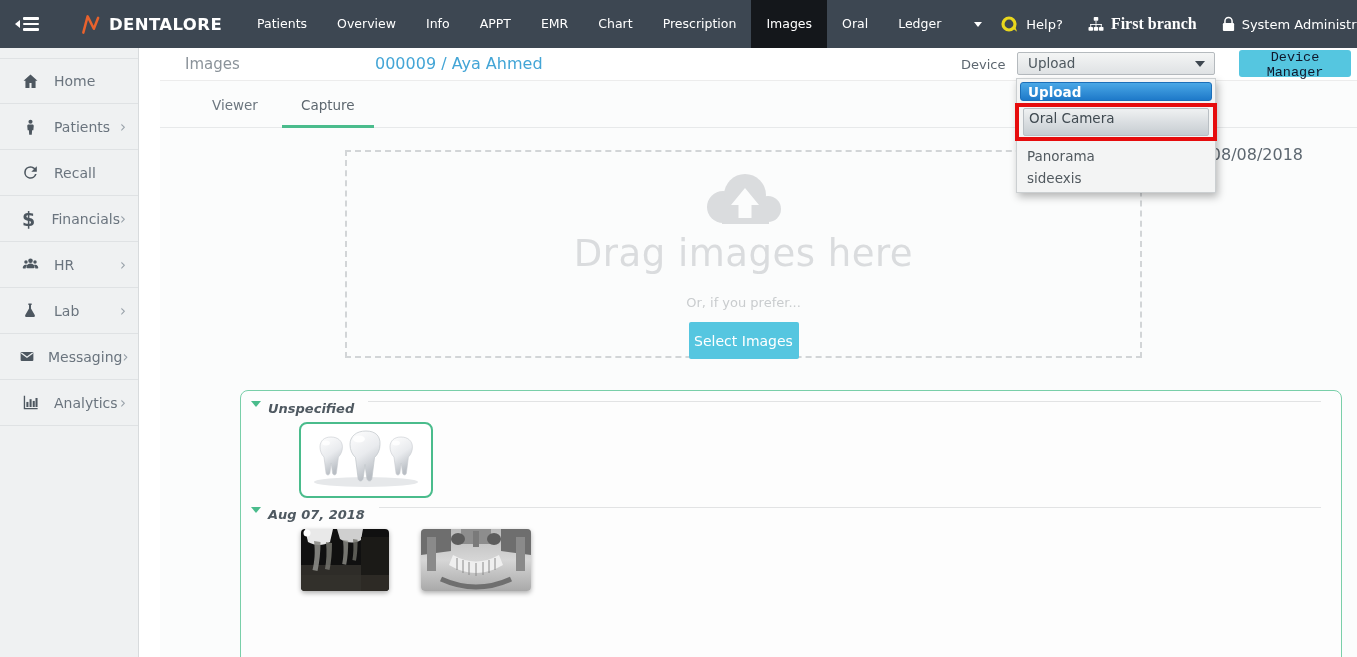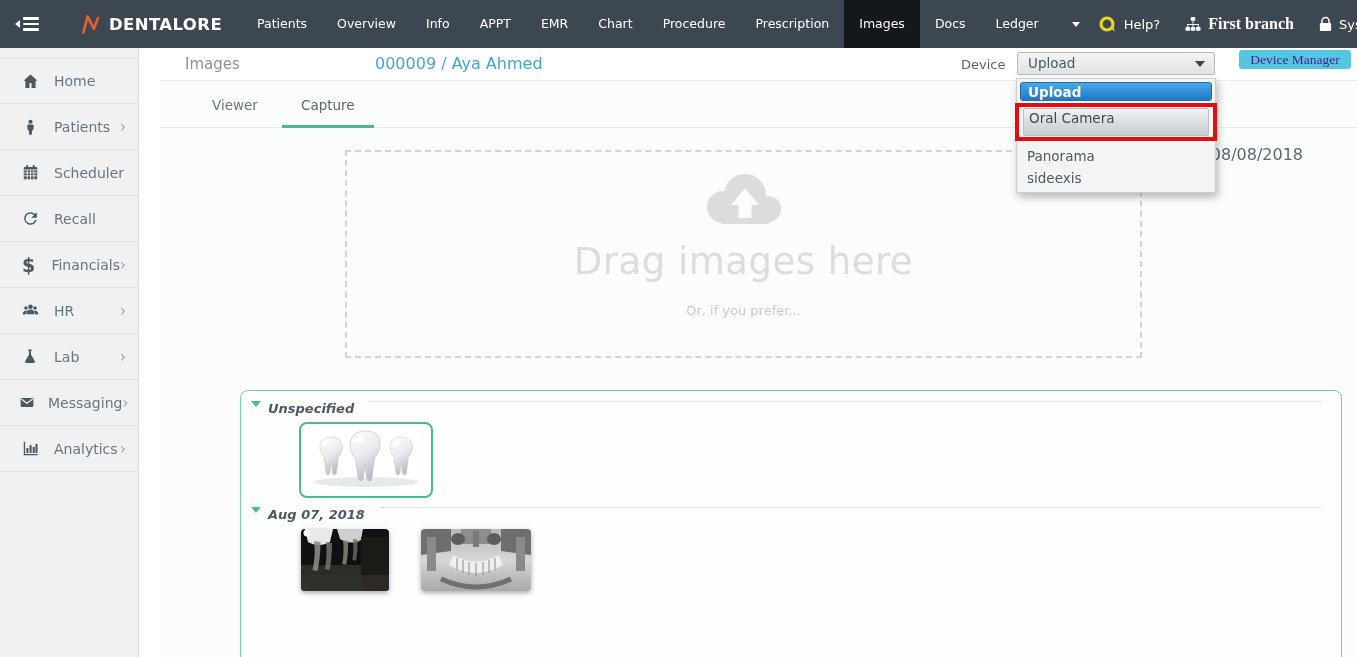--- a/index.html
+++ b/index.html
@@ -34,32 +34,32 @@
 
   
   .main { position:absolute; left:160px; top:48px; right:0; bottom:0; background:#fbfcfc; }
   .page-head { position:relative; height:33px; background:#fff; border-bottom:1px solid #ececec; }
   .page-title { position:absolute; left:25px; top:7px; font-size:15px; color:#8b939a; }
   .patient-link { position:absolute; left:215px; top:6px; font-size:16px; color:#43a5d6; cursor:pointer; }
   .device-label { position:absolute; left:801px; top:9px; font-size:13px; color:#5d6770; }
   .select-box { position:absolute; left:857px; top:4px; width:198px; height:23px; background:linear-gradient(#f4f5f5,#dfe2e4); border:1px solid #b5babe; border-radius:2px; cursor:pointer; }
   .select-value { line-height:21px; padding-left:10px; font-size:13.5px; color:#4e585f; }
   .select-caret { position:absolute; right:9px; top:8px; width:0;height:0;border-left:5px solid transparent;border-right:5px solid transparent;border-top:6px solid #3e4750; }
-  .dm-btn { position:absolute; left:1079px; top:2px; width:112px; height:19px; background:#55c6e0; color:#4c1d95; border:none; border-radius:3px; font-size:13.5px; font-family:Liberation Serif, serif; cursor:pointer; }
+  .dm-btn { position:absolute; left:1079px; top:2px; width:112px; height:27px; background:#55c6e0; color:#0f172a; border:none; border-radius:3px; font-size:13.5px; font-family:Liberation Mono, monospace; cursor:pointer; }
 
   .tabs-row { position:relative; height:47px; border-bottom:1px solid #e7e9ea; }
   .tab { display:inline-block; margin-top:3px; padding:0 19px; height:44px; line-height:42px; font-size:13.5px; color:#6c767f; cursor:pointer; }
   .tab:first-child { margin-left:33px; }
   .tab.active { border-bottom:3px solid #4abc8c; color:#5d676f; }
 
   .capture-area { position:absolute; left:0; right:0; top:80px; bottom:0; }
   .capture-date { position:absolute; right:54px; top:17px; font-size:16px; color:#5d6770; }
 
   .dropzone { position:absolute; left:185px; top:22px; width:797px; height:208px; border:2px dashed #d2d5d7; text-align:center; }
-  .dz-title { font-size:37px; color:#dadcde; margin-top:8px; letter-spacing:.5px; }
+  .dz-title { font-size:37px; color:#dadcde; margin-top:0px; letter-spacing:.5px; }
   .dz-sub { margin-top:20px; font-size:13px; color:#c9ccce; }
   .dz-btn { margin-top:12px; display:inline-block; width:110px; height:37px; background:#55c6e0; color:#fff; border:none; border-radius:2px; font-size:14px; font-family:inherit; cursor:pointer; }
   .cloud-wrap { margin-top:14px; }
 
   
   .gallery { position:absolute; left:80px; top:262px; width:1102px; height:290px; border:1px solid #79cfa9; border-radius:8px; background:#fdfdfd; padding-top:5px; }
   .group-head { display:flex; align-items:flex-start; padding:5px 20px 0 10px; color:#4f5961; font-size:13px; font-style:italic; font-weight:700; cursor:pointer; }
   .tri-green { width:0;height:0;border-left:5px solid transparent;border-right:5px solid transparent;border-top:6px solid #4abc8c; margin-right:7px; }
   .gline { flex:1; height:1px; background:#e2e3e4; margin-left:14px; }
   .thumb-row1 { margin:6px 0 0 58px; }
@@ -95,24 +95,23 @@
       </svg>
     <span class="brand-text">DENTALORE</span>
   </div>
   <div class="nav">
     <div class="nav-item">Patients</div>
     <div class="nav-item">Overview</div>
     <div class="nav-item">Info</div>
     <div class="nav-item">APPT</div>
     <div class="nav-item">EMR</div>
     <div class="nav-item">Chart</div>
-    <div class="nav-item">Procedure</div>
     <div class="nav-item">Prescription</div>
     <div class="nav-item active">Images</div>
-    <div class="nav-item">Docs</div>
+    <div class="nav-item">Oral</div>
     <div class="nav-item">Ledger</div>
     <div class="nav-caret">
         <span class="caret-down"></span>
       </div>
   </div>
   <div class="top-right">
     <div class="tr-group">
       <svg width="20" height="19" viewBox="0 0 20 19">
         <circle cx="9" cy="9" r="6" fill="none" stroke="#e9d71c" stroke-width="3.2"></circle>
         <path d="M12.5 13.2l4.6 3.6-2-5.4z" fill="#e9d71c"></path>
@@ -156,35 +155,20 @@
         <svg width="17" height="20" viewBox="0 0 24 24" fill="#4d5760">
           <circle cx="12" cy="4.6" r="2.9"></circle>
           <path d="M9.4 8.4h5.2c1.3 0 2.1 1 2 2.2l-.6 6h-1.7l-.5 6.2h-3.6l-.5-6.2H8l-.6-6c-.1-1.2.7-2.2 2-2.2z"></path>
         </svg>
       </span>
     <span>Patients</span>
     <span class="chev">›</span>
   </div>
   <div class="side-item">
     <span class="side-icon">
-        <svg width="19" height="19" viewBox="0 0 24 24">
-          <g fill="#4d5760">
-            <rect x="3.5" y="5" width="17" height="15.5" rx="1.2"></rect>
-            <rect x="6.6" y="2.6" width="2.3" height="3.6" rx=".6"></rect>
-            <rect x="15" y="2.6" width="2.3" height="3.6" rx=".6"></rect>
-          </g>
-          <g stroke="#eff1f2" stroke-width="1.1" fill="none">
-            <path d="M3.5 8.8h17M7.8 8.8v11.7M12 8.8v11.7M16.2 8.8v11.7M3.5 12.5h17M3.5 16.2h17"></path>
-          </g>
-        </svg>
-      </span>
-    <span>Scheduler</span>
-  </div>
-  <div class="side-item">
-    <span class="side-icon">
         <svg width="19" height="19" viewBox="0 0 24 24" fill="#4d5760">
           <path d="M17.65 6.35A7.95 7.95 0 0 0 12 4a8 8 0 1 0 7.73 10h-2.08A6 6 0 1 1 12 6c1.66 0 3.14.69 4.22 1.78L13 11h7V4z"></path>
         </svg>
       </span>
     <span>Recall</span>
   </div>
   <div class="side-item">
     <span class="side-icon">
         <span class="dollar">$</span>
       </span>
@@ -267,20 +251,21 @@
             <circle cx="25" cy="41" r="16"></circle>
             <circle cx="47" cy="29" r="21"></circle>
             <circle cx="70" cy="43" r="13"></circle>
             <rect x="24" y="43" width="47" height="15"></rect>
           </g>
           <polygon points="47,22 61,39 53.5,39 53.5,52 40.5,52 40.5,39 33,39" fill="#fbfcfc"></polygon>
         </svg>
       </div>
       <div class="dz-title">Drag images here</div>
       <div class="dz-sub">Or, if you prefer...</div>
+      <div><button class="dz-btn">Select Images</button></div>
     </div>
 
     <div class="gallery">
       <div class="group-head">
         <span class="tri-green"></span>
         <span>Unspecified</span>
         <span class="gline"></span>
       </div>
       <div class="thumb-row1">
         <span class="thumb-selected">

